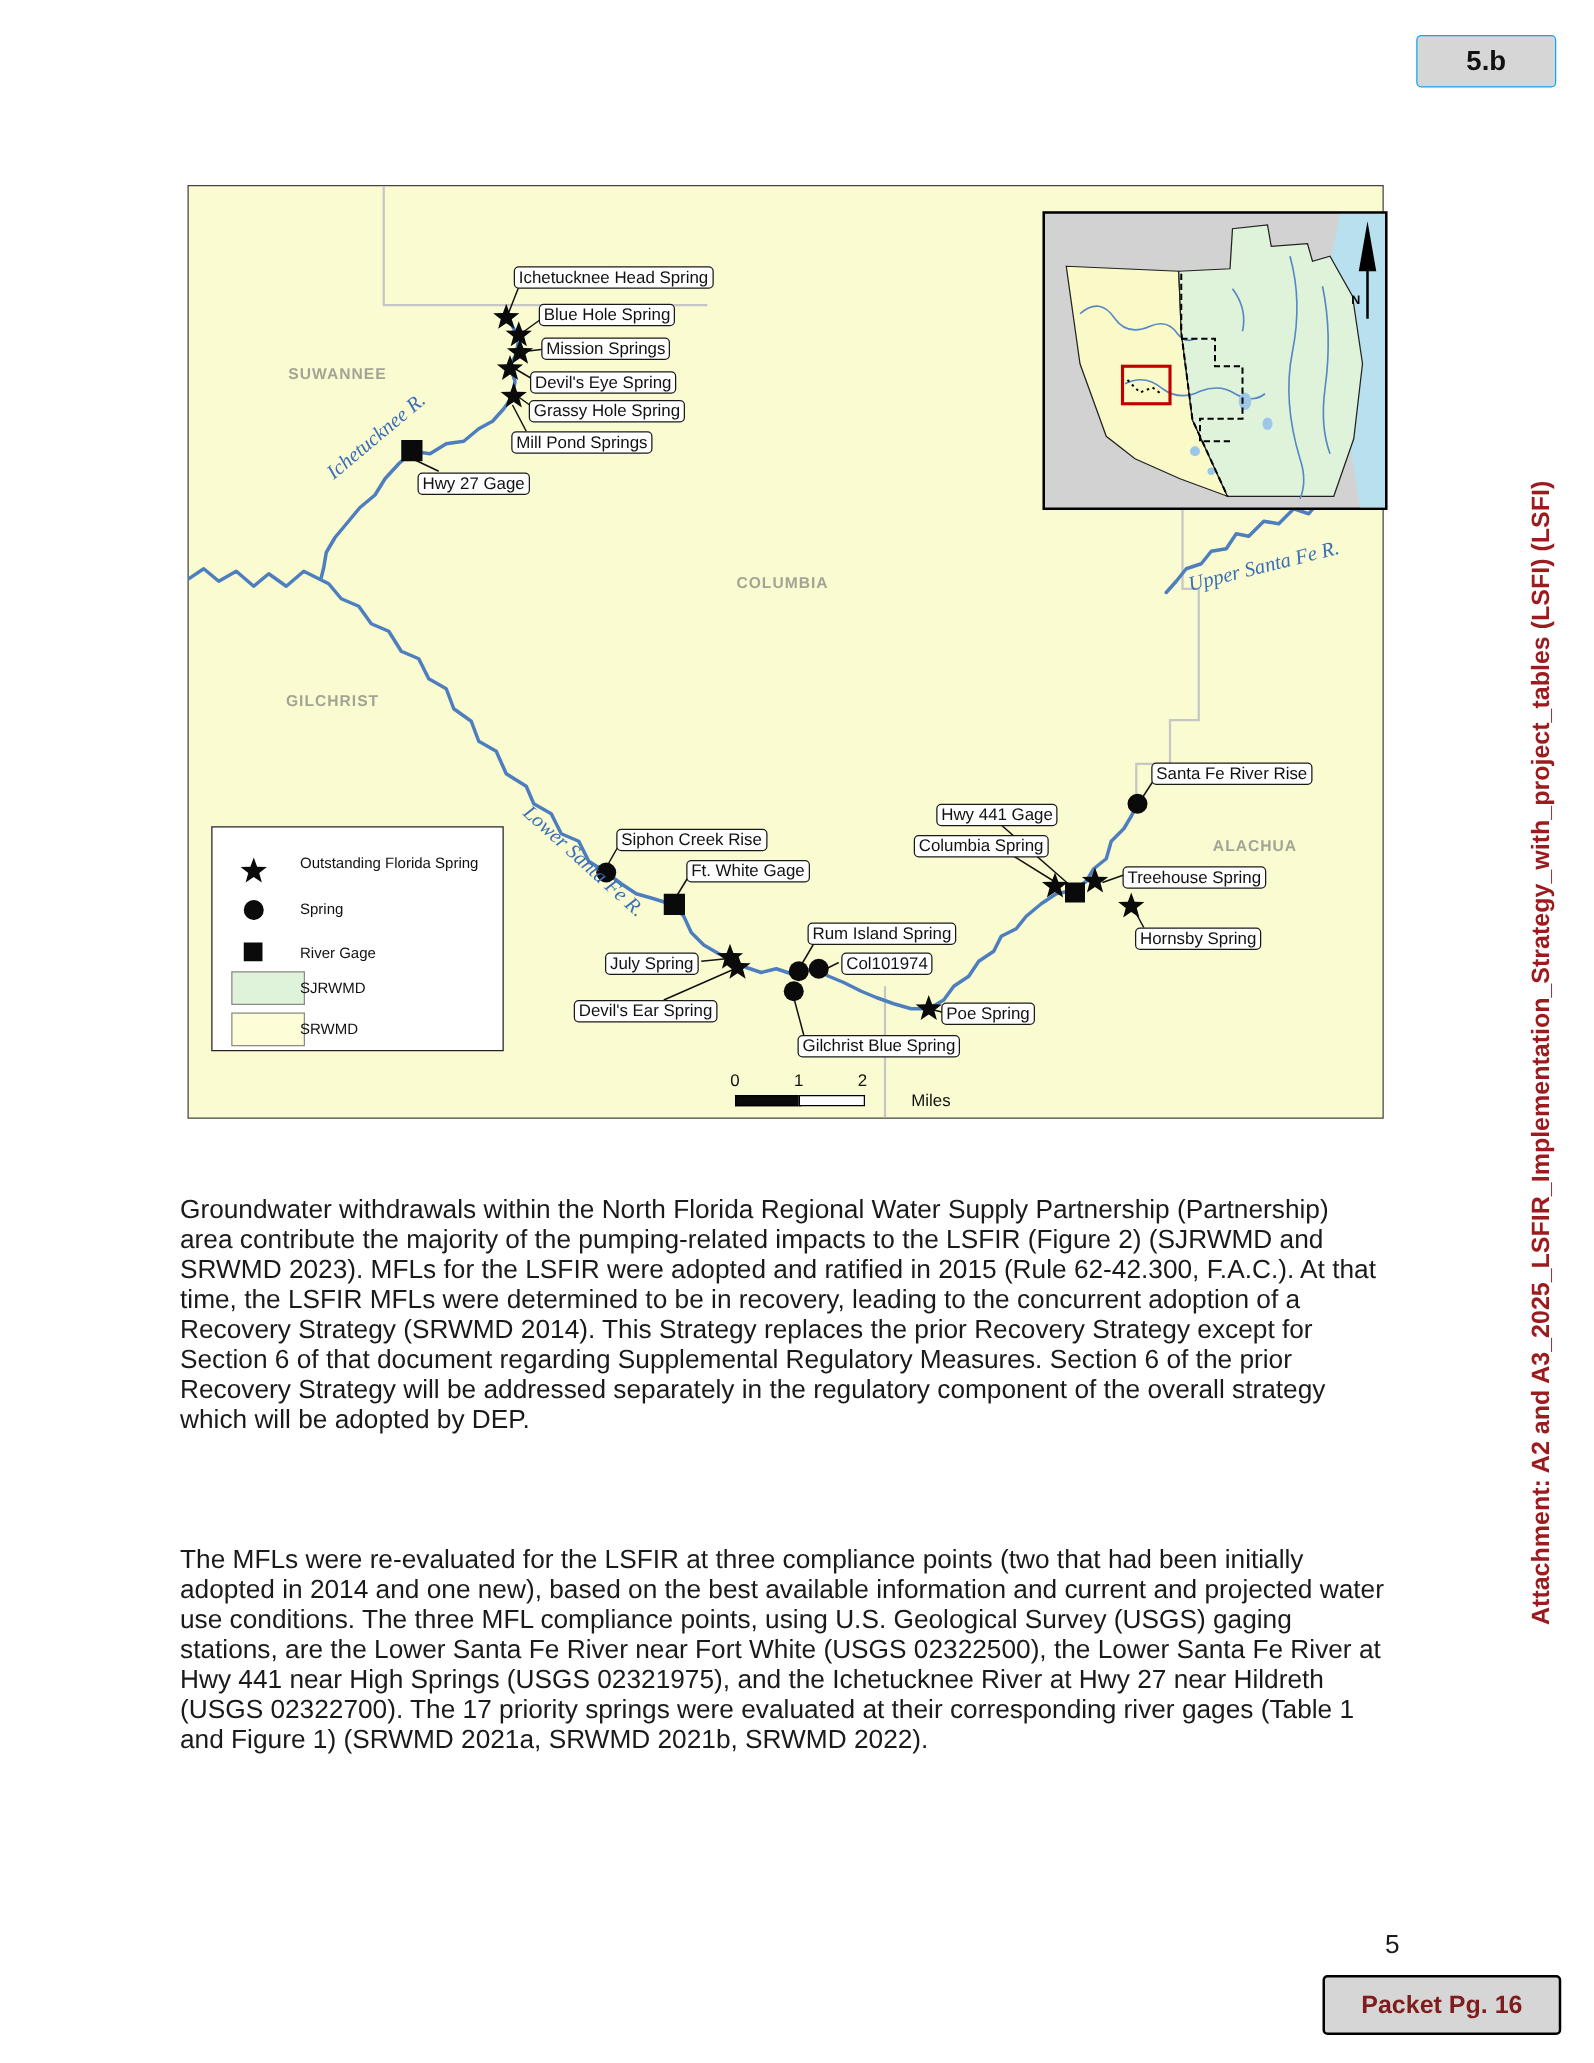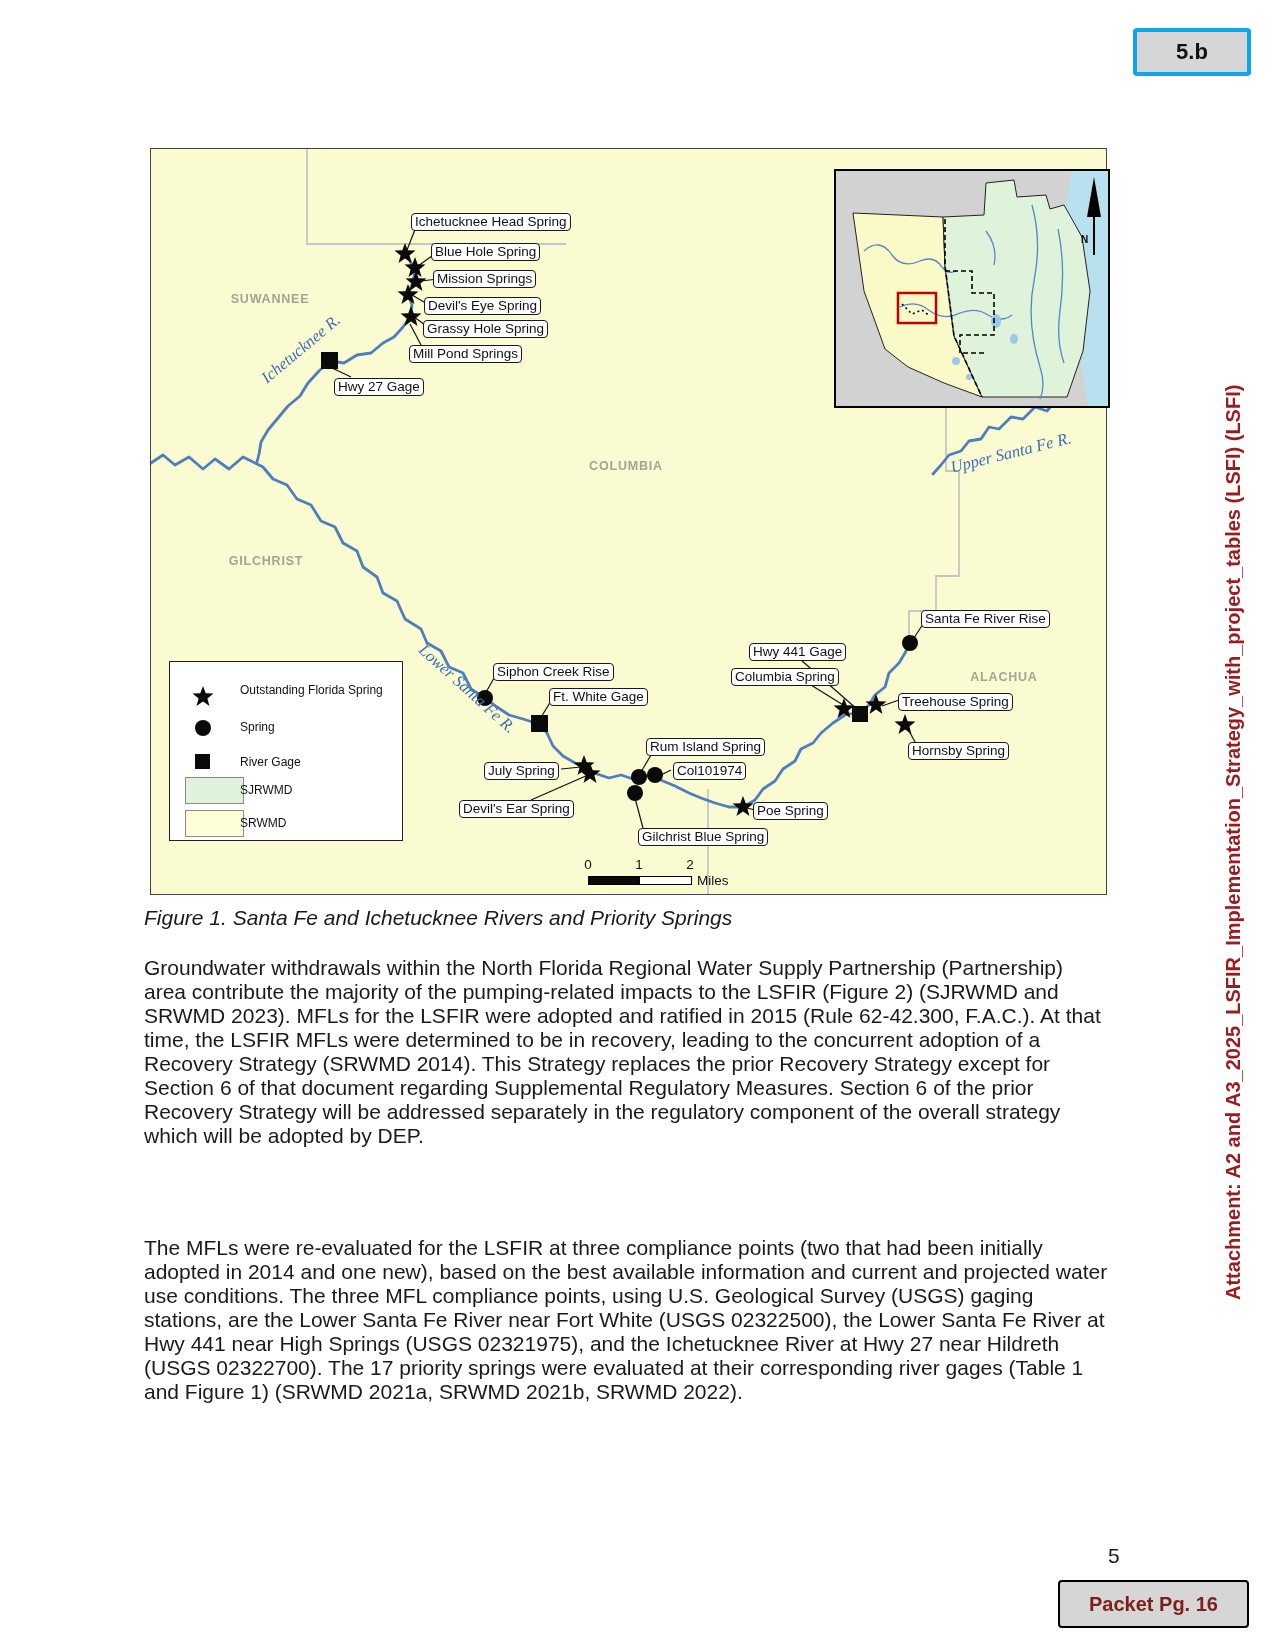--- a/index.html
+++ b/index.html
@@ -1,21 +1,21 @@
 <!DOCTYPE html>
 <html><head>
 <meta charset="utf-8">
 <style>
   html,body{margin:0;padding:0;}
   body{background:#ffffff;font-family:"Liberation Sans",sans-serif;}
   .page{position:relative;width:1275px;height:1650px;background:#fff;overflow:hidden;}
 
   
   .tab-badge{position:absolute;left:1133px;top:28px;width:110px;height:40px;
-    background:#d6d6d6;border:4px solid #0ea5e9;border-radius:4px;
+    background:#d6d6d6;border:1px solid #0ea5e9;border-radius:4px;
     display:flex;align-items:center;justify-content:center;
     font-weight:bold;font-size:22px;color:#111;}
 
   
   .map{position:absolute;left:150px;top:148px;width:955px;height:745px;
     background:#fbfbd2;border:1px solid #444;}
   .map svg.map-svg{position:absolute;left:0;top:0;}
 
   .map-label{position:absolute;z-index:6;white-space:nowrap;
     font-size:13.5px;line-height:16px;color:#111;background:#ffffff;
@@ -33,21 +33,21 @@
   .legend-row{position:absolute;left:0;width:100%;}
   .legend-sym{position:absolute;left:14px;width:38px;text-align:center;}
   .legend-text{position:absolute;left:70px;font-size:12px;color:#111;line-height:20px;width:150px;}
   .swatch{position:absolute;left:15px;width:57px;height:25px;border:1px solid #8a8a8a;}
   .swatch.green{background:#dff2da;}
   .swatch.yellow{background:#fdfdd8;}
 
   
   .scale-tick{position:absolute;font-size:13.5px;color:#111;transform:translateX(-50%);z-index:6;}
   .scale-seg{position:absolute;height:7px;border:1px solid #000;z-index:6;}
-  .scale-unit{position:absolute;font-size:13.5px;color:#111;z-index:6;}
+  .scale-unit{position:absolute;font-size:13.5px;color:#111;z-index:6;margin-left:32px;}
 
   
   .inset{position:absolute;left:683px;top:20px;width:272px;height:235px;
     background:#d2d2d2;border:2px solid #000;z-index:8;}
 
   
   .caption{position:absolute;left:144px;top:906px;font-style:italic;font-size:21px;color:#1a1a1a;}
   .body-par{position:absolute;left:144px;width:965px;font-size:21px;line-height:24px;color:#1a1a1a;}
   .p1{top:956px;}
   .p2{top:1236px;}
@@ -241,21 +241,20 @@
       <rect x="62" y="122" width="38" height="30" fill="none" stroke="#c00000" stroke-width="2.5"></rect>
       <path d="M66,133 L76,143 L86,139 L94,145" stroke="#000" stroke-width="1.6" stroke-dasharray="2,3" fill="none"></path>
       <g>
         <line x1="258" y1="14" x2="258" y2="84" stroke="#000" stroke-width="2"></line>
         <polygon points="258,6 251,46 265,46" fill="#000"></polygon>
         <text x="245" y="72" font-size="10" font-weight="bold" fill="#000">N</text>
       </g>
     </svg>
   </div>
 
-  <div class="caption">Figure 1. Santa Fe and Ichetucknee Rivers and Priority Springs</div>
 
   <div class="body-par p1">Groundwater withdrawals within the North Florida Regional Water Supply Partnership (Partnership) area contribute the majority of the pumping-related impacts to the LSFIR (Figure 2) (SJRWMD and SRWMD 2023). MFLs for the LSFIR were adopted and ratified in 2015 (Rule 62-42.300, F.A.C.). At that time, the LSFIR MFLs were determined to be in recovery, leading to the concurrent adoption of a Recovery Strategy (SRWMD 2014). This Strategy replaces the prior Recovery Strategy except for Section 6 of that document regarding Supplemental Regulatory Measures. Section 6 of the prior Recovery Strategy will be addressed separately in the regulatory component of the overall strategy which will be adopted by DEP.</div>
   <div class="body-par p2">The MFLs were re-evaluated for the LSFIR at three compliance points (two that had been initially adopted in 2014 and one new), based on the best available information and current and projected water use conditions. The three MFL compliance points, using U.S. Geological Survey (USGS) gaging stations, are the Lower Santa Fe River near Fort White (USGS 02322500), the Lower Santa Fe River at Hwy 441 near High Springs (USGS 02321975), and the Ichetucknee River at Hwy 27 near Hildreth (USGS 02322700). The 17 priority springs were evaluated at their corresponding river gages (Table 1 and Figure 1) (SRWMD 2021a, SRWMD 2021b, SRWMD 2022).</div>
 
   <div class="sidebar-rot">Attachment: A2 and A3_2025_LSFIR_Implementation_Strategy_with_project_tables (LSFI)  (LSFI)</div>
 
   <div class="page-num">5</div>
   <div class="packet-badge">Packet Pg. 16</div>
 
 </div>

